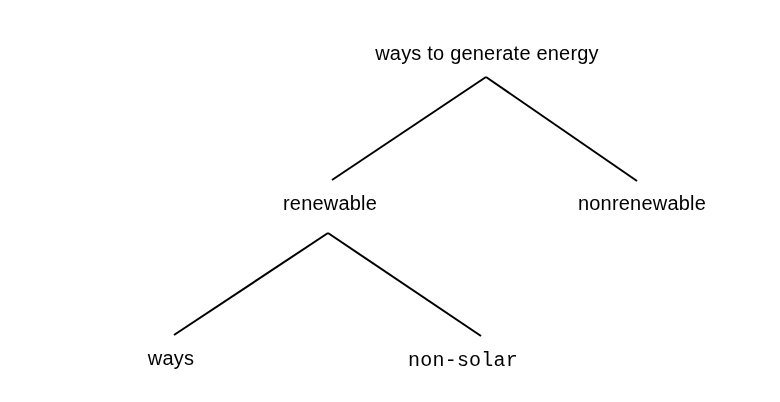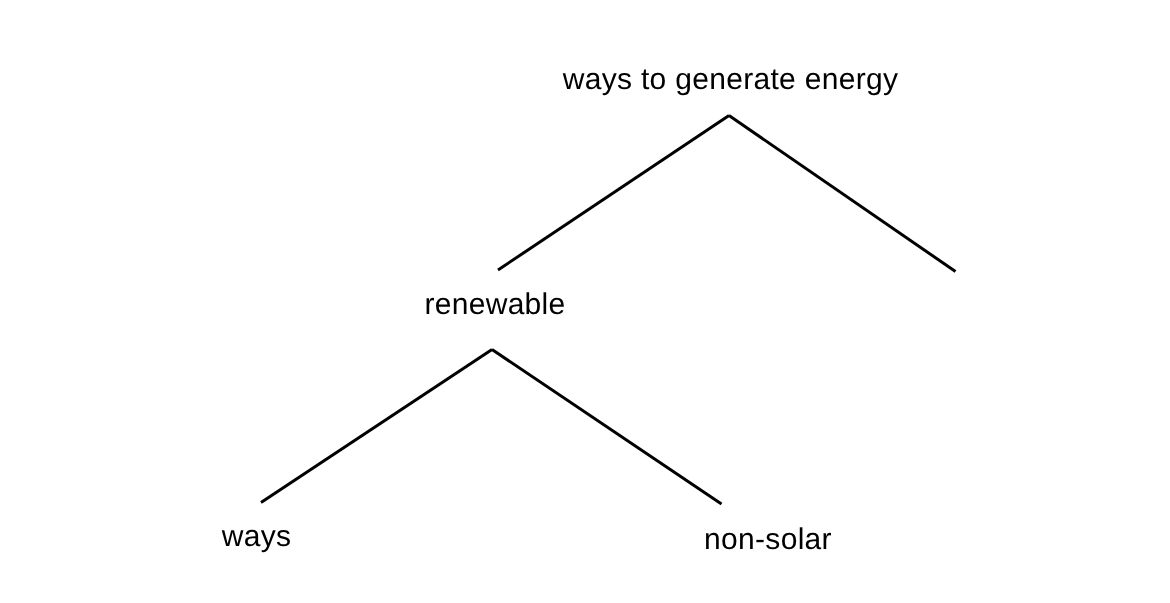--- a/index.html
+++ b/index.html
@@ -45,18 +45,19 @@
     <line x1="486" y1="77" x2="332" y2="180" stroke-width="2" stroke="#000000"></line>
     <line x1="486" y1="77" x2="637" y2="181" stroke-width="2" stroke="#000000"></line>
     <line x1="328" y1="233" x2="174" y2="335" stroke-width="2" stroke="#000000"></line>
     <line x1="328" y1="233" x2="481" y2="336" stroke-width="2" stroke="#000000"></line>
   </svg>
 
   <div class="node-label" style="left: 330px; top: 192px;">renewable</div>
 
   <div class="node-label" style="left: 487px; top: 42px;">ways to generate energy</div>
 
+  <div class="node-label" style="left: 642px; top: 192px;">nonrenewable</div>
 
   <div class="node-label" style="left: 171px; top: 347px;">ways</div>
 
-  <div class="node-label" style="left: 512px; top: 349px;">non-solar</div>
+  <div class="node-label" style="left: 463px; top: 349px; font-family: Liberation Mono, monospace;">non-solar</div>
 
 </div>
 
 </body></html>

